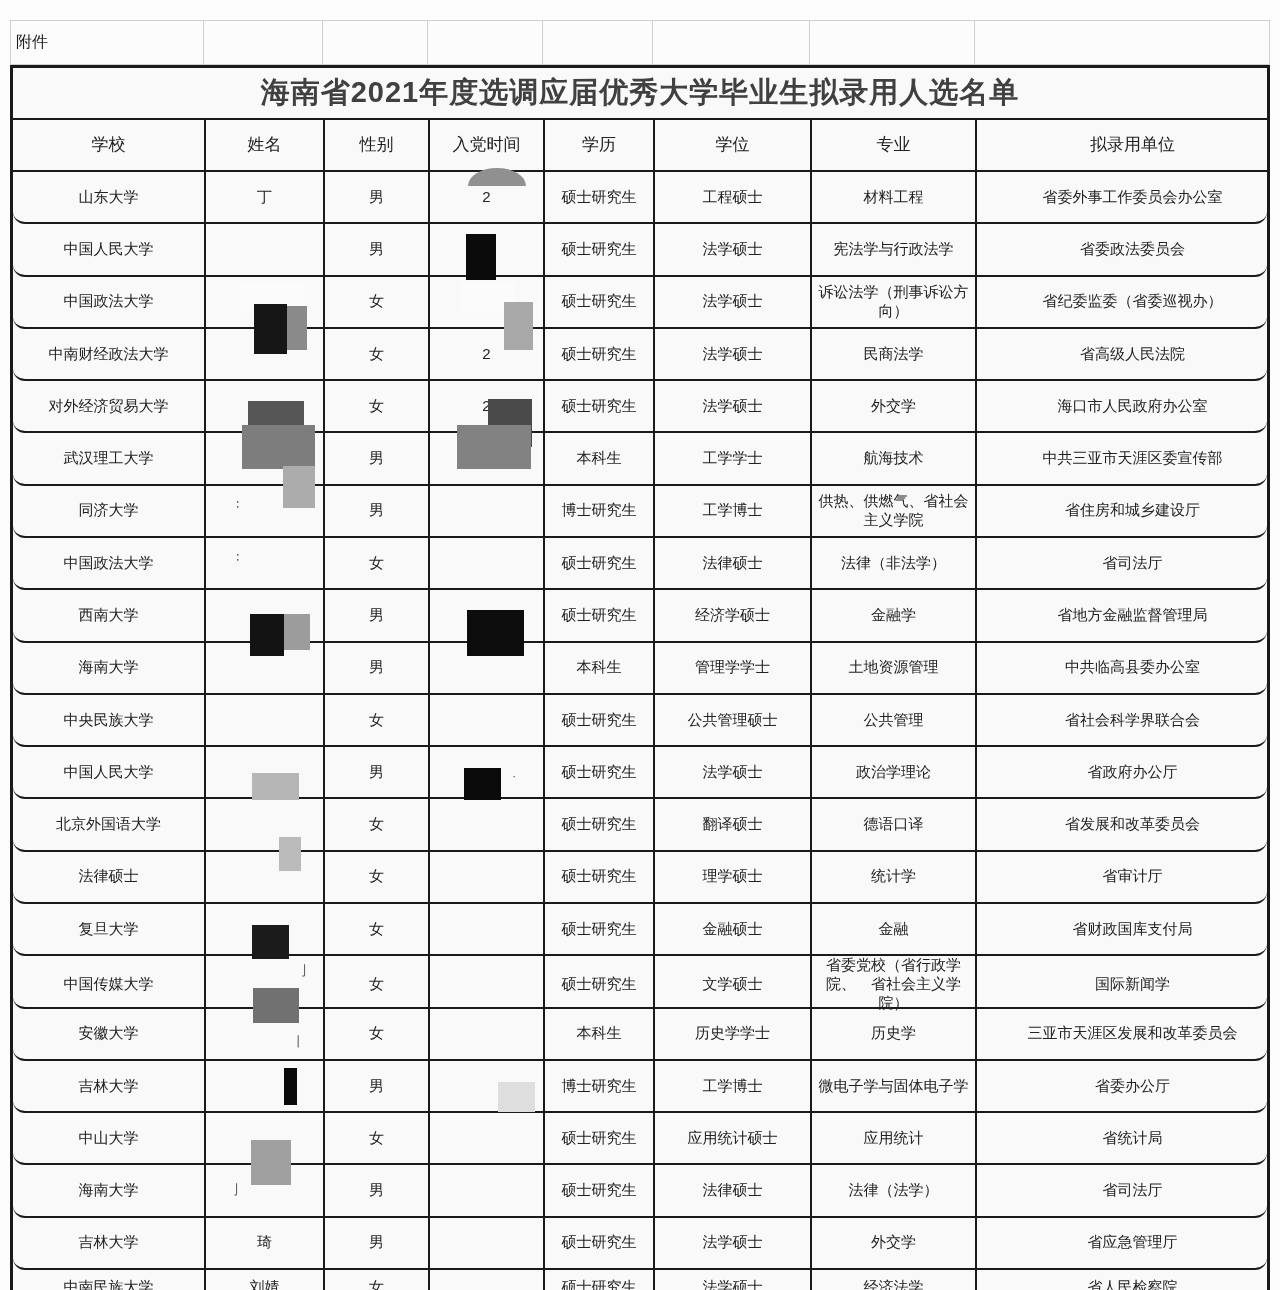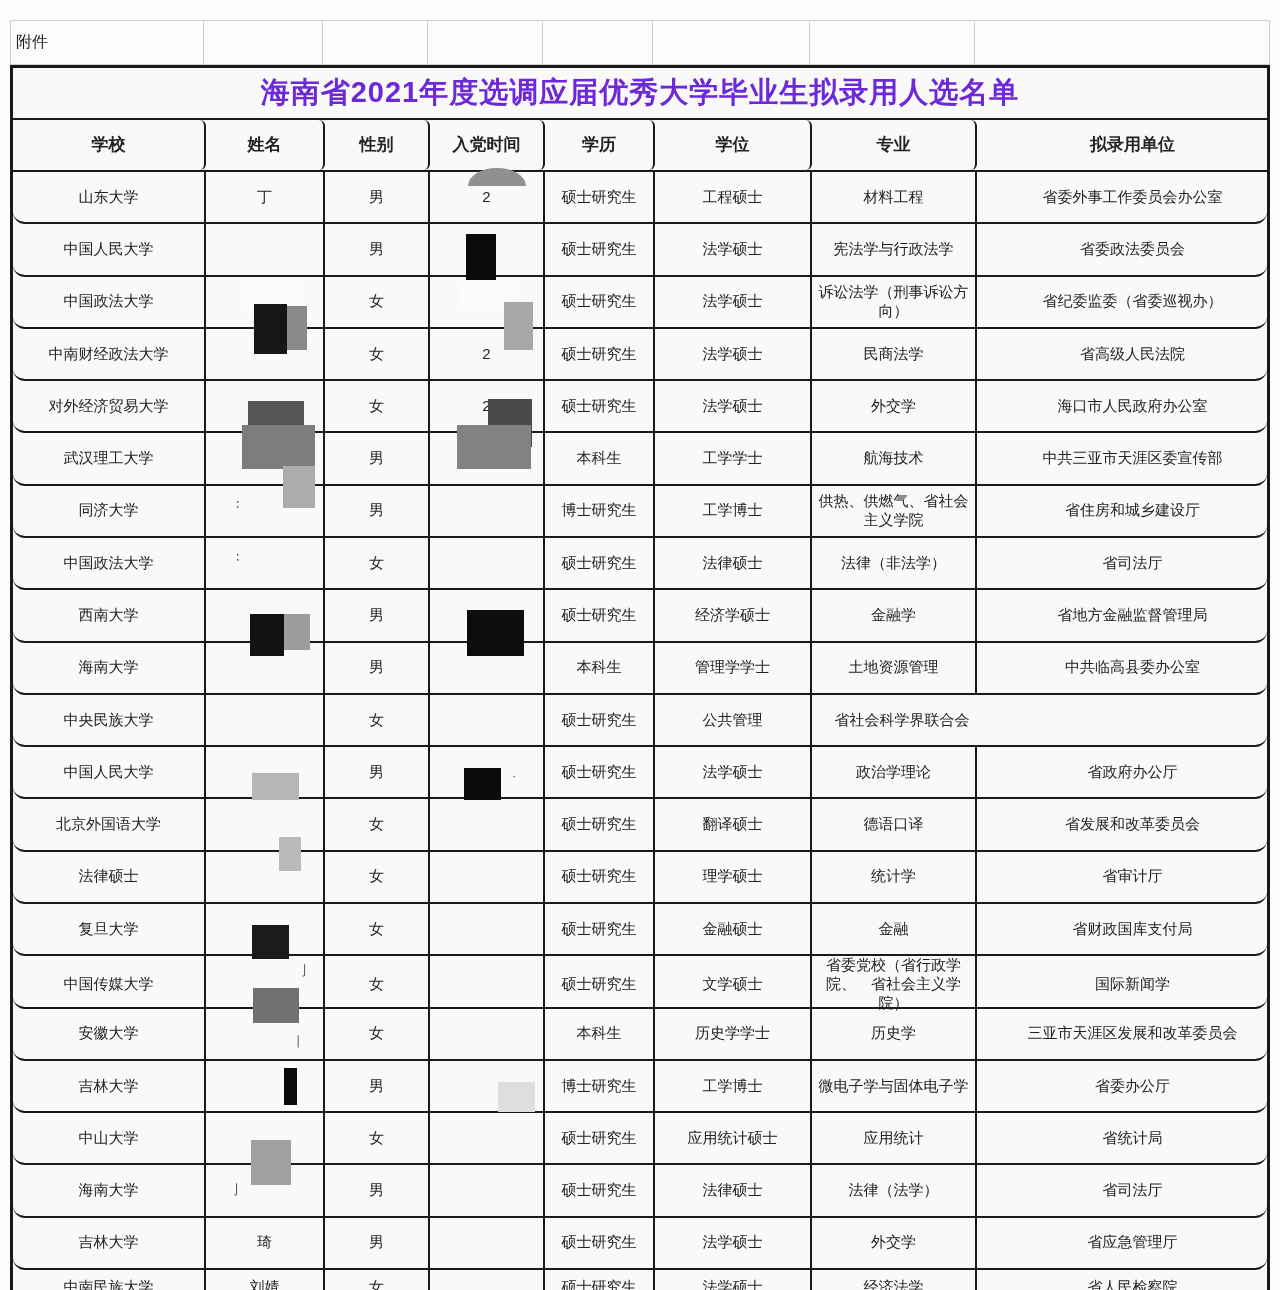--- a/index.html
+++ b/index.html
@@ -12,29 +12,29 @@
     display:grid; grid-template-columns:193px 119px 105px 115px 110px 157px 165px 296px;
     border:1px solid #cfcfcf; background:#fcfcfc;font-family:Liberation Mono, monospace; }
   .bcell { border-right:1px solid #cfcfcf; display:flex; align-items:center;
     padding-left:5px; font-size:16px; color:#1e1e1e; }
   .bcell:last-child { border-right:none; }
 
   
   .twrap { position:absolute; top:65px; left:10px; width:1260px;
     border:3px solid #1a1a1a; background:#f9f9f9; }
   .title { height:52px; border-bottom:2px solid #1a1a1a; display:flex; align-items:center;
-    justify-content:center; font-size:29px; font-weight:bold; letter-spacing:1px; color:#6d28d9; }
+    justify-content:center; font-size:29px; font-weight:bold; letter-spacing:1px; color:#404040; }
   .thead, .trow { display:grid; grid-template-columns:193px 119px 105px 115px 110px 157px 165px 296px; }
   .thead { height:52px; border-bottom:2px solid #1a1a1a; }
   .trow  { height:52.29px; border-bottom:2px solid #1a1a1a;border-radius:12px; }
   .trow.partial { height:30px; border-bottom:none; }
   .cell { position:relative; border-right:2px solid #1a1a1a; display:flex; align-items:center;
     justify-content:center; text-align:center; font-size:15px; line-height:1.25; padding:0 5px; }
   .cell:last-child { border-right:none;margin-left:15px; }
-  .hcell { font-weight:bold; font-size:17px;border-radius:6px; }
+  .hcell { font-weight:normal; font-size:17px; }
   .partial .cell { align-items:flex-start; padding-top:8px; }
 
   
   .red { position:absolute; z-index:3; }
   .red.arc { border-radius:50% 50% 0 0 / 100% 100% 0 0; }
   .red.mark { background:transparent !important; font-size:13px; color:#5a5a5a; line-height:1; }
 </style>
 </head>
 <body>
 
@@ -349,20 +349,23 @@
           <div class="cell">
             <span>女</span>
           </div>
           <div class="cell">
             <span></span>
           </div>
           <div class="cell">
             <span>硕士研究生</span>
           </div>
           <div class="cell">
+            <span>公共管理硕士</span>
+          </div>
+          <div class="cell">
             <span>公共管理</span>
           </div>
           <div class="cell">
             <span>省社会科学界联合会</span>
           </div>
         </div>
         <div class="trow">
           <div class="cell">
             <span>中国人民大学</span>
           </div>

